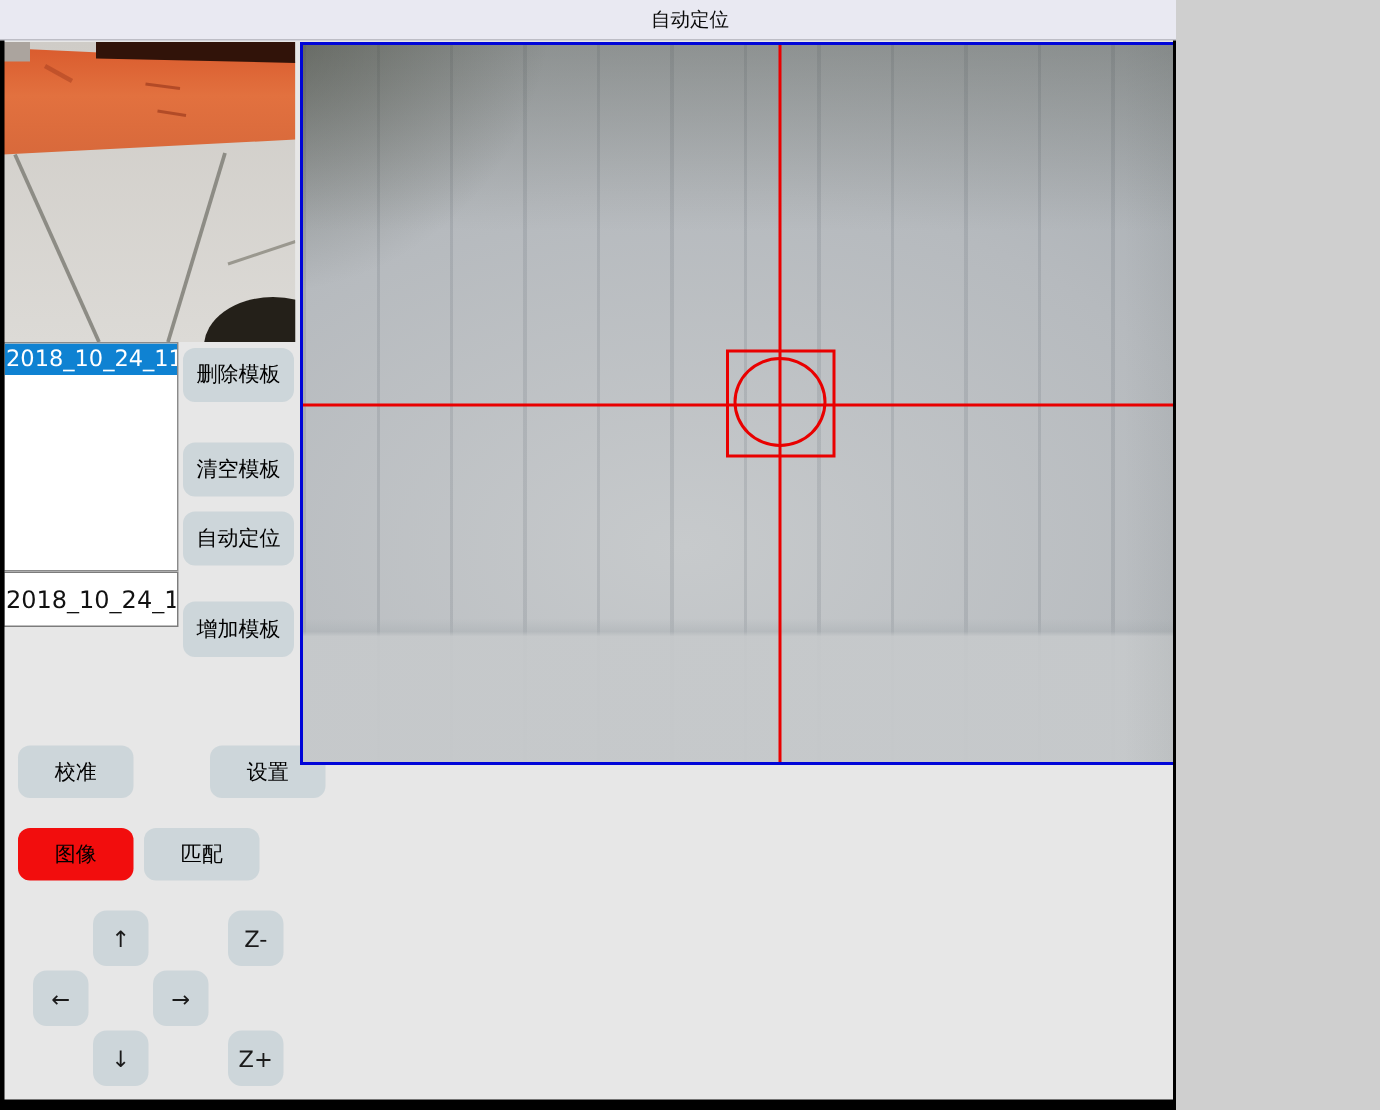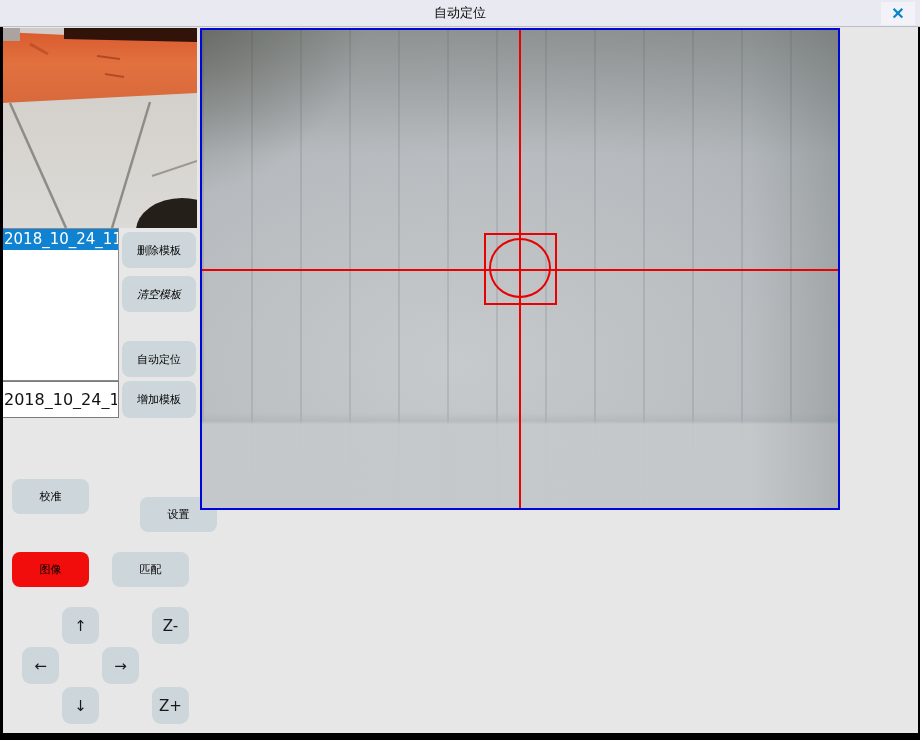--- a/index.html
+++ b/index.html
@@ -1,19 +1,19 @@
 <!DOCTYPE html>
 <html><head>
 <meta charset="utf-8">
 <style>
   * { margin:0; padding:0; box-sizing:border-box; }
   html,body { width:920px; height:740px; background:#cfcfcf; }
   body { font-family:"DejaVu Sans","Liberation Sans",sans-serif; }
 
-  .window { position:relative; width:920px; height:740px; background:#e7e7e7; overflow:hidden; }
+  .window { position:relative; width:784px; height:740px; background:#e7e7e7; overflow:hidden; }
 
   
   .edge { position:absolute; background:#000; }
   .edge-l { left:0; top:27px; width:3px; height:713px; }
   .edge-r { right:0; top:27px; width:2px; height:713px; }
   .edge-b { left:0; top:733px; width:920px; height:7px; }
 
   
   .titlebar { position:absolute; left:0; top:0; width:920px; height:27px; background:#e9e9f2;
               border-bottom:1px solid #bdbdc6; display:flex; align-items:center; justify-content:center; }
@@ -31,34 +31,34 @@
   .list-item { height:21px; line-height:21px; font-size:15px; color:#000; padding-left:1px;
                white-space:nowrap; overflow:hidden; cursor:default; }
   .list-item.selected { background:#0f82d2; color:#ffffff; }
 
   
   .name-field { position:absolute; left:2px; top:381px; width:117px; height:37px;
                 border:1px solid #7c7c7c; background:#fff; font-size:16px; color:#111;
                 padding:0 1px; font-family:inherit; }
 
   
-  .btn { position:absolute; border:none; background:#cdd6da; color:#000; font-size:11px;
+  .btn { position:absolute; border:none; background:#cdd6da; color:#000; font-size:14px;
          border-radius:8px; cursor:pointer; display:flex; align-items:center; justify-content:center;
          font-family:inherit; }
 
   .btn-del     { left:122px; top:232px; width:74px; height:36px; }
-  .btn-clear   { left:122px; top:276px; width:74px; height:36px;font-style:italic; }
+  .btn-clear   { left:122px; top:295px; width:74px; height:36px; }
   .btn-engrave { left:122px; top:341px; width:74px; height:36px; }
-  .btn-add     { left:122px; top:381px; width:74px; height:37px; }
+  .btn-add     { left:122px; top:401px; width:74px; height:37px; }
 
   .btn-cut   { left:12px;  top:443px; width:177px; height:34px; }
-  .btn-cal   { left:12px;  top:479px; width:77px;  height:35px; }
+  .btn-cal   { left:12px;  top:497px; width:77px;  height:35px; }
   .btn-set   { left:112px; top:497px; width:77px;  height:35px;margin-left:28px; }
   .btn-img   { left:12px;  top:552px; width:77px;  height:35px; background:#f20d0d; }
-  .btn-match { left:112px; top:552px; width:77px;  height:35px; }
+  .btn-match { left:96px; top:552px; width:77px;  height:35px; }
 
   .btn-jog { width:37px; height:37px; border-radius:9px; font-size:15px; color:#1a1a1a; }
   .btn-up     { left:62px;  top:607px; }
   .btn-zminus { left:152px; top:607px; }
   .btn-left   { left:22px;  top:647px; }
   .btn-right  { left:102px; top:647px; }
   .btn-down   { left:62px;  top:687px; }
   .btn-zplus  { left:152px; top:687px; }
 
   

